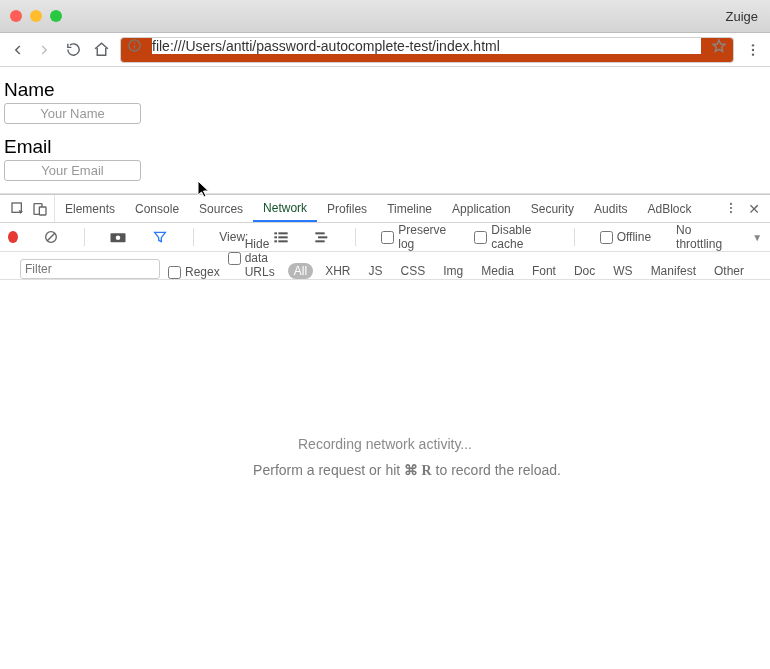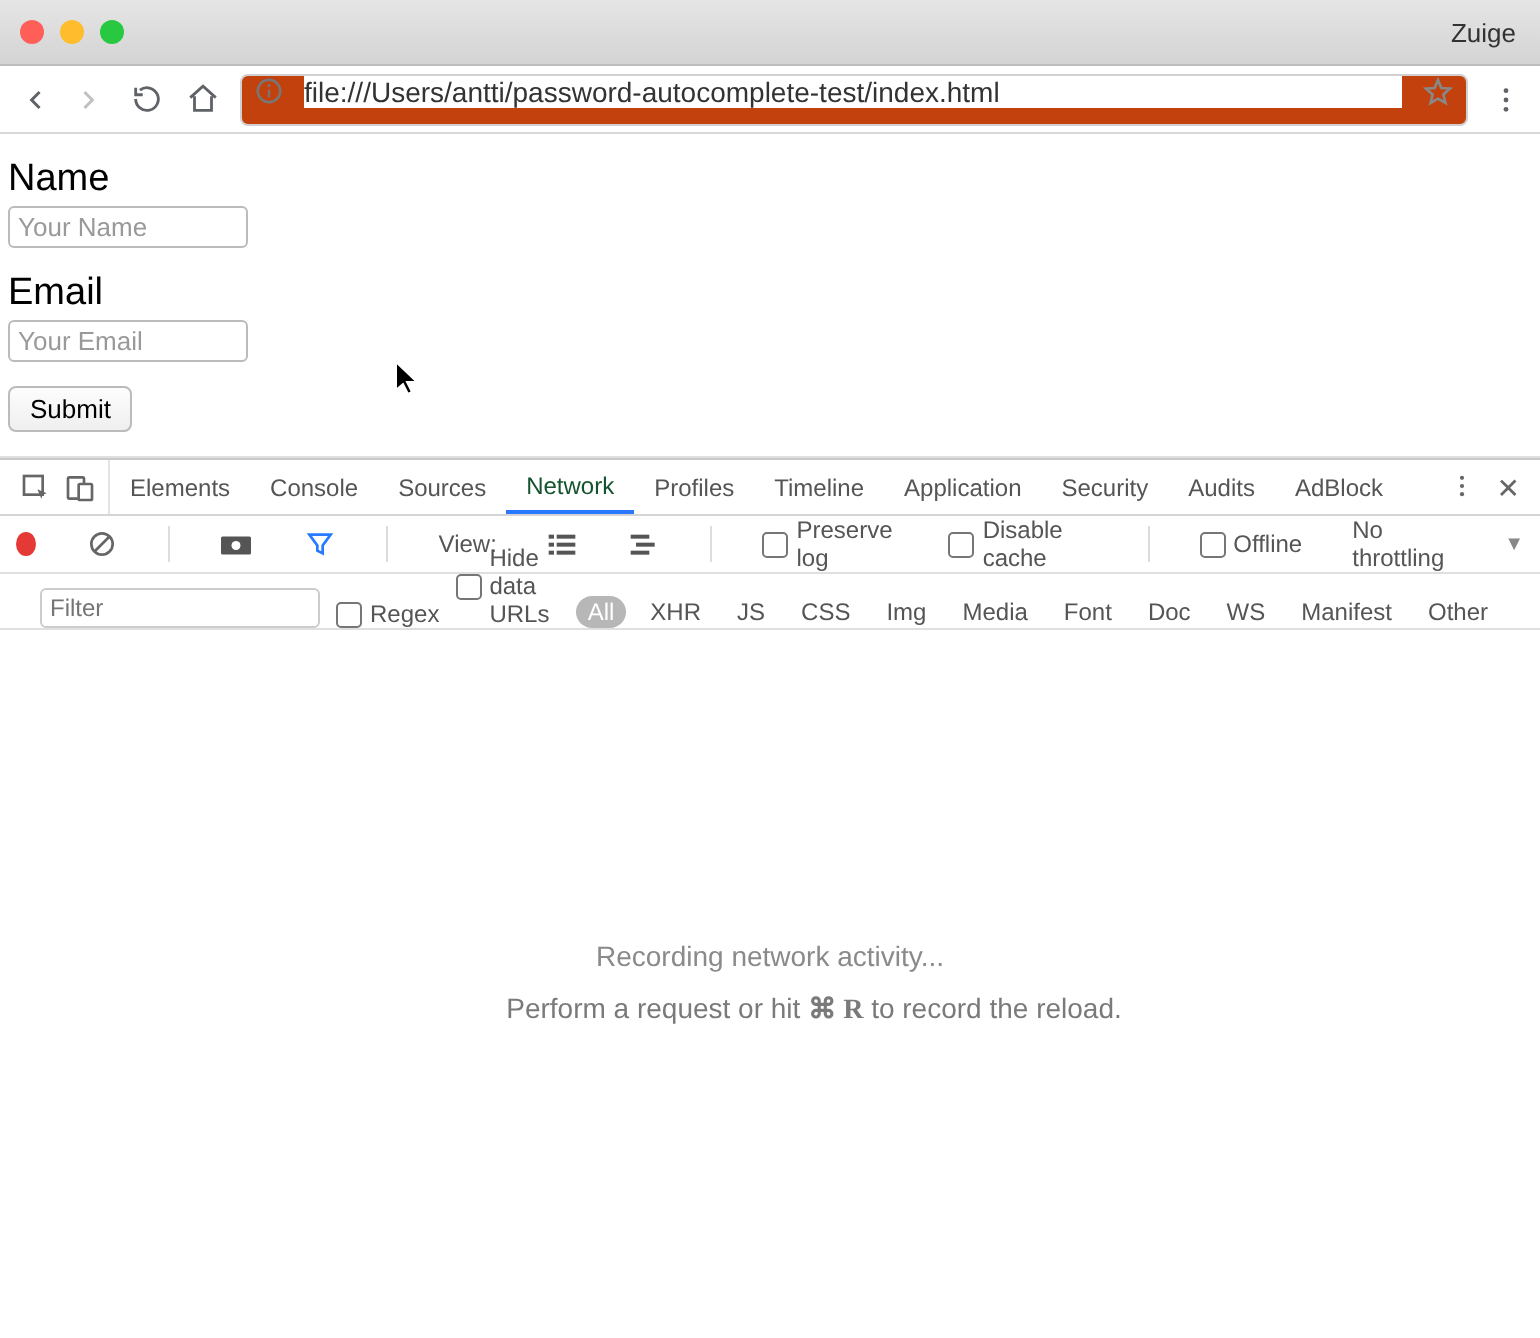--- a/index.html
+++ b/index.html
@@ -24,21 +24,21 @@
   .tbtn.disabled { color:#c0c0c0; }
   .omnibox-wrap { flex:1; display:flex; align-items:flex-start; background:#c2410c; border:1px solid #d0d0d0; border-radius:4px; height:26px; padding:0 6px; gap:10px;}
   .omnibox { flex:1; border:none; outline:none; font-size:14px; color:#333;}
   .info-icon { color:#777; }
   .star { color:#888; }
   .menu-dots { color:#5f6368; }
   
   
   .page { padding:8px 4px 12px 4px; background:#fff; border-bottom:1px solid #e0e0e0; font-family: "Times New Roman", serif; }
   .field-label { font-size:19px; color:#000; margin:4px 0 2px 0; }
-  .text-input { width:120px; font-size:13px; font-family:-apple-system,Arial,sans-serif; padding:2px 4px; border:1px solid #bbb; border-radius:3px; color:#14532d;}
+  .text-input { width:137px; font-size:13px; font-family:-apple-system,Arial,sans-serif; padding:2px 4px; border:1px solid #bbb; border-radius:3px; color:#14532d;text-align:center;}
   .text-input::placeholder{color:#999;}
   .spacer{height:8px;}
   .submit-btn { font-family:-apple-system,Arial,sans-serif; font-size:13px; padding:3px 10px; border:1px solid #bbb; border-radius:4px; background:linear-gradient(#fdfdfd,#efefef); margin-top:12px;}
   
   
   .devtools { height:440px; border-top:1px solid #c9c9c9; display:flex; flex-direction:column; font-size:12px; color:#333;}
   .dt-tabs { display:flex; align-items:center; height:28px; border-bottom:1px solid #d5d5d5; padding:0 4px; gap:0;}
   .dt-left-icons { display:flex; gap:6px; padding:0 6px; border-right:1px solid #e3e3e3; height:100%; align-items:center;}
   .dt-tab { padding:0 10px; height:100%; display:flex; align-items:center; color:#555; cursor:pointer; }
   .dt-tab.active { color:#14532d; border-bottom:2px solid #2979ff; }
@@ -124,21 +124,20 @@
       </svg>
   </div>
 </div>
 
 <div class="page">
   <div class="field-label">Name</div>
   <input class="text-input" placeholder="Your Name" style="">
   <div class="spacer"></div>
   <div class="field-label">Email</div>
   <input class="text-input" placeholder="Your Email" style="">
-  <div><button class="submit-btn">Submit</button></div>
 </div>
 
 <div class="devtools">
   <div class="dt-tabs">
     <div class="dt-left-icons">
       <span>
         <svg width="16" height="16" viewBox="0 0 24 24">
             <rect x="3" y="3" width="14" height="14" fill="none" stroke="#666" stroke-width="2"></rect>
             <path d="M13 13l7 3-3 1-1 3-3-7z" fill="#666"></path>
           </svg>

